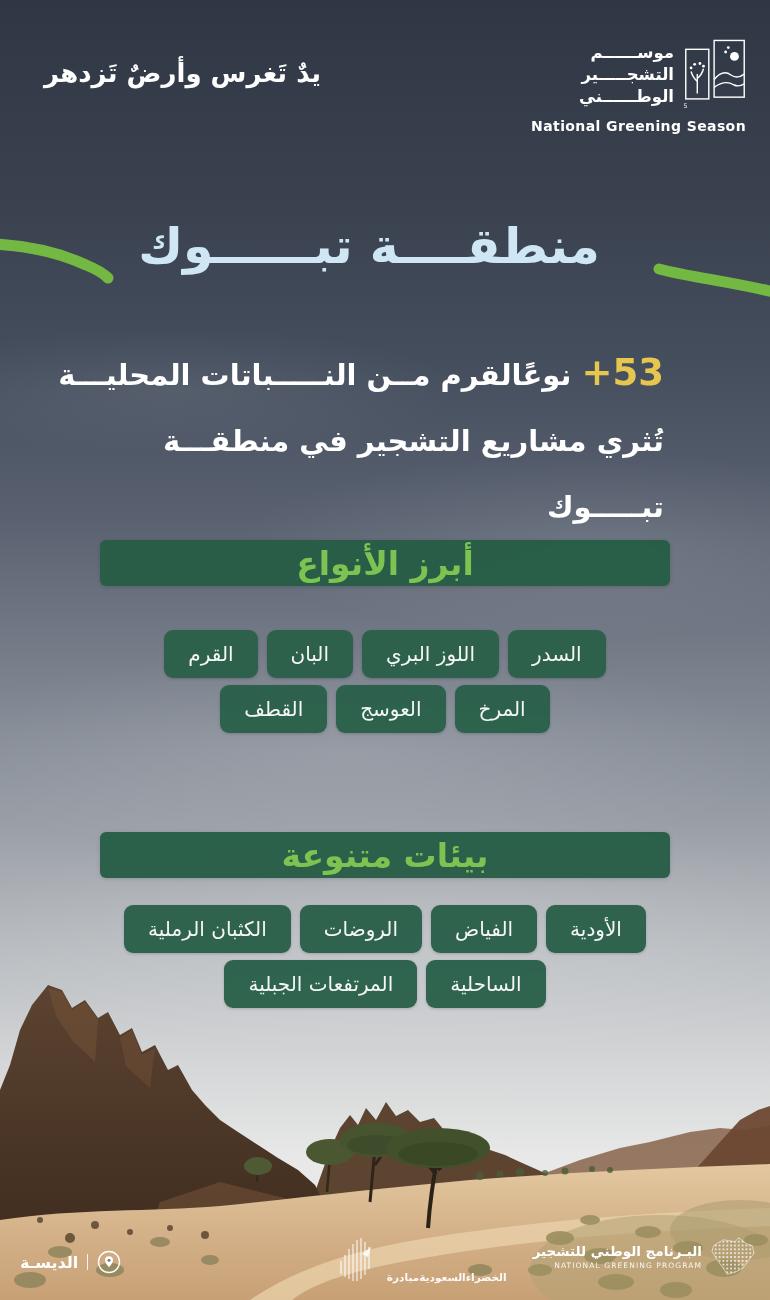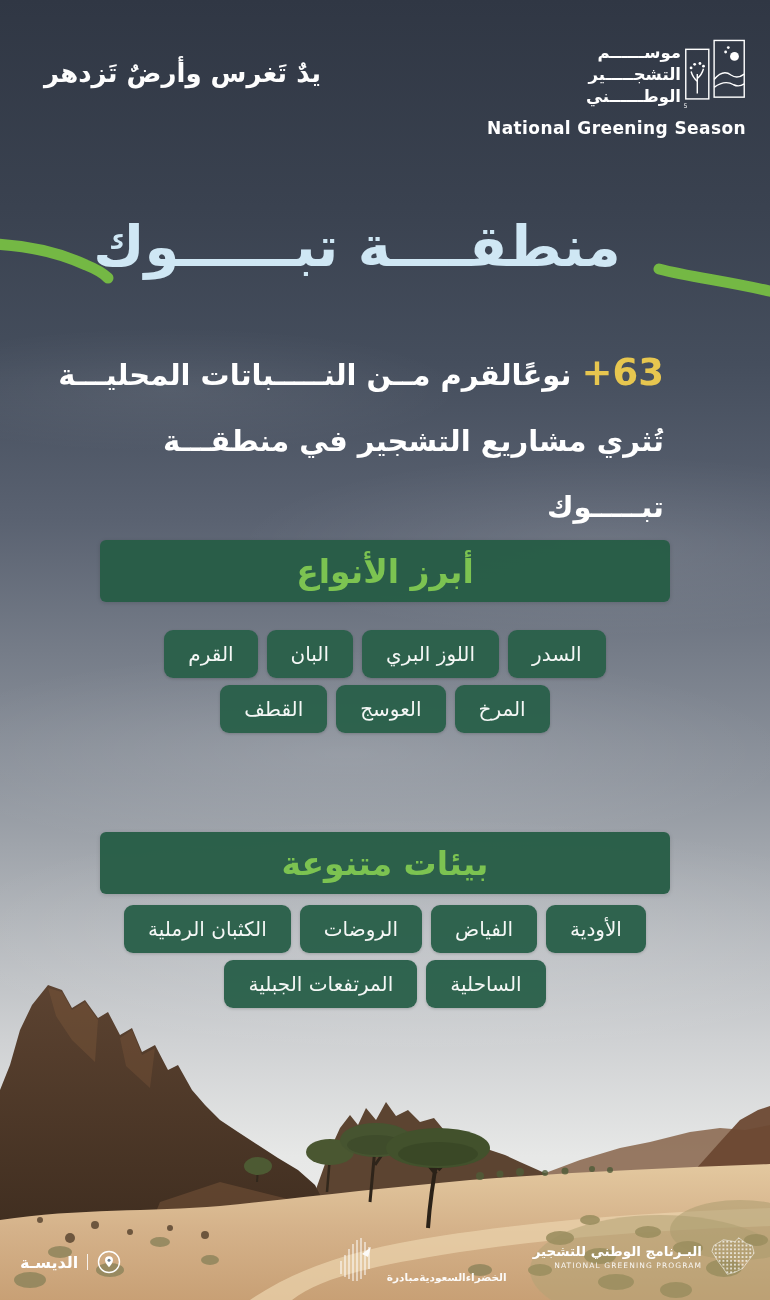--- a/index.html
+++ b/index.html
@@ -15,35 +15,35 @@
     radial-gradient(ellipse 420px 90px at 22% 30%, rgba(255,255,255,.07), transparent 70%),
     radial-gradient(ellipse 520px 130px at 78% 42%, rgba(255,255,255,.10), transparent 70%),
     radial-gradient(ellipse 640px 150px at 45% 58%, rgba(255,255,255,.12), transparent 70%),
     radial-gradient(ellipse 700px 170px at 55% 72%, rgba(255,255,255,.16), transparent 70%);}
   .layer{position:absolute;z-index:1;}
 
   
   .slogan{left:44px;top:58px;width:300px;color:#fdfdfd;font-size:26px;font-weight:bold;
     letter-spacing:1px;text-align:left;direction:rtl;}
   .season-logo{right:24px;top:38px;display:flex;flex-direction:column;align-items:flex-start;color:#fff;}
-  .season-logo .lockup{display:flex;align-items:center;gap:3px;direction:rtl;}
+  .season-logo .lockup{display:flex;align-items:center;gap:10px;direction:rtl;}
   .season-logo .ar{display:flex;flex-direction:column;align-items:flex-start;text-align:left;
     font-size:16.5px;font-weight:bold;line-height:22px;letter-spacing:0;}
-  .season-logo .en{margin-top:6px;font-size:17px;font-weight:bold;letter-spacing:.4px;direction:ltr;}
-
-  
-  .region-title{left:4px;top:188px;width:706px;text-align:center;color:#cfe7f4;
-    font-size:56px;font-weight:bold;line-height:118px;}
+  .season-logo .en{margin-top:6px;font-size:14px;font-weight:bold;letter-spacing:.4px;direction:ltr;}
+
+  
+  .region-title{left:16px;top:188px;width:706px;text-align:center;color:#cfe7f4;
+    font-size:49px;font-weight:bold;line-height:118px;}
   .swoosh{position:absolute;z-index:1;}
   .stats{top:340px;right:106px;left:40px;text-align:right;direction:rtl;color:#ffffff;
     font-size:29px;font-weight:600;line-height:66px;}
   .stats .gold{color:#e7c64f;font-size:37px;font-weight:bold;letter-spacing:1px;}
 
   
-  .banner{left:100px;width:570px;height:62px;background:rgba(39,93,70,.96);border-radius:6px;
+  .banner{left:100px;width:570px;height:46px;background:rgba(39,93,70,.96);border-radius:6px;
     display:flex;align-items:center;justify-content:center;color:#7cc351;
     font-size:33px;font-weight:bold;box-shadow:0 1px 4px rgba(0,0,0,.15);}
   #species-banner{top:540px;}
   #env-banner{top:832px;}
   .chip-zone{left:0;width:770px;display:flex;flex-direction:column;gap:7px;align-items:center;}
   #species-chips{top:630px;}
   #env-chips{top:905px;}
   .chip-row{display:flex;gap:9px;justify-content:center;direction:rtl;}
   .chip{background:rgba(42,96,74,.97);color:#f4f7f5;border-radius:9px;height:48px;
     padding:0 24px;display:flex;align-items:center;justify-content:center;font-size:20px;
@@ -110,21 +110,21 @@
   <svg class="swoosh" style="left:0;top:238px;" width="115" height="52" viewBox="0 0 115 52">
     <path d="M-6,6 C32,8 62,16 86,27 C96,31 103,35 108,40" fill="none" stroke="#74b844" stroke-width="11" stroke-linecap="round"></path>
   </svg>
   <svg class="swoosh" style="right:0;top:260px;" width="118" height="44" viewBox="0 0 118 44">
     <path d="M7,9 C38,17 74,21 122,32" fill="none" stroke="#74b844" stroke-width="11" stroke-linecap="round"></path>
   </svg>
   <div class="layer region-title">منطقــــة تبــــــوك</div>
 
   <div class="layer stats">
     <div>
-      <span class="gold" dir="ltr">+63</span>
+      <span class="gold" dir="ltr">+53</span>
       <span>نوعًالقرم مــن النـــــباتات المحليـــة</span>
     </div>
     <div>تُثري مشاريع التشجير في منطقـــة تبـــــوك</div>
   </div>
 
   <div class="layer banner" id="species-banner">أبرز الأنواع</div>
   <div class="layer chip-zone" id="species-chips">
       <div class="chip-row">
         <div class="chip">السدر</div>
         <div class="chip">اللوز البري</div>

